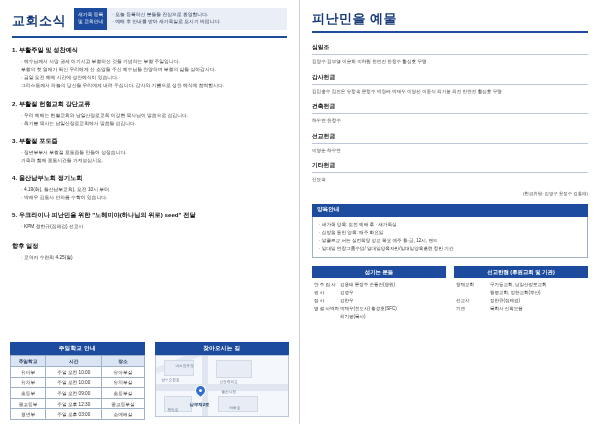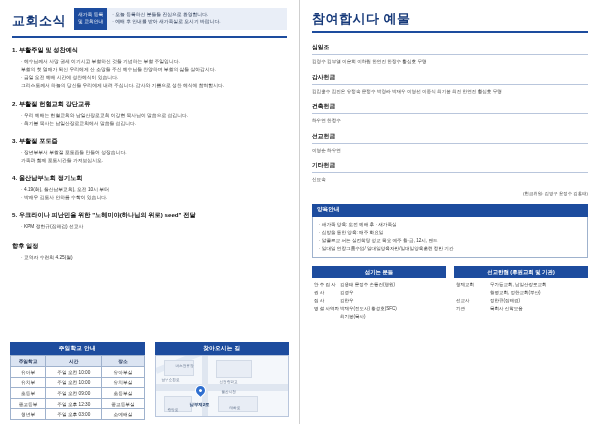--- a/index.html
+++ b/index.html
@@ -423,21 +423,21 @@
         </div>
       </div>
 
     </div>
   </div>
 
   <div class="col col-right">
     <div class="inner">
 
       <div class="hdr hdr-right">
-        <div class="hdr-title">참여합시다 예물</div>
+        <div class="hdr-title">피난민을 예물</div>
       </div>
 
       <div class="off-block">
         <div class="off-title">십일조</div>
         <div class="off-body">
           <div>김경수 김부열 이운희 이하림 한연진 한장수 황심호 무명</div>
         </div>
       </div>
 
       <div class="off-block">

